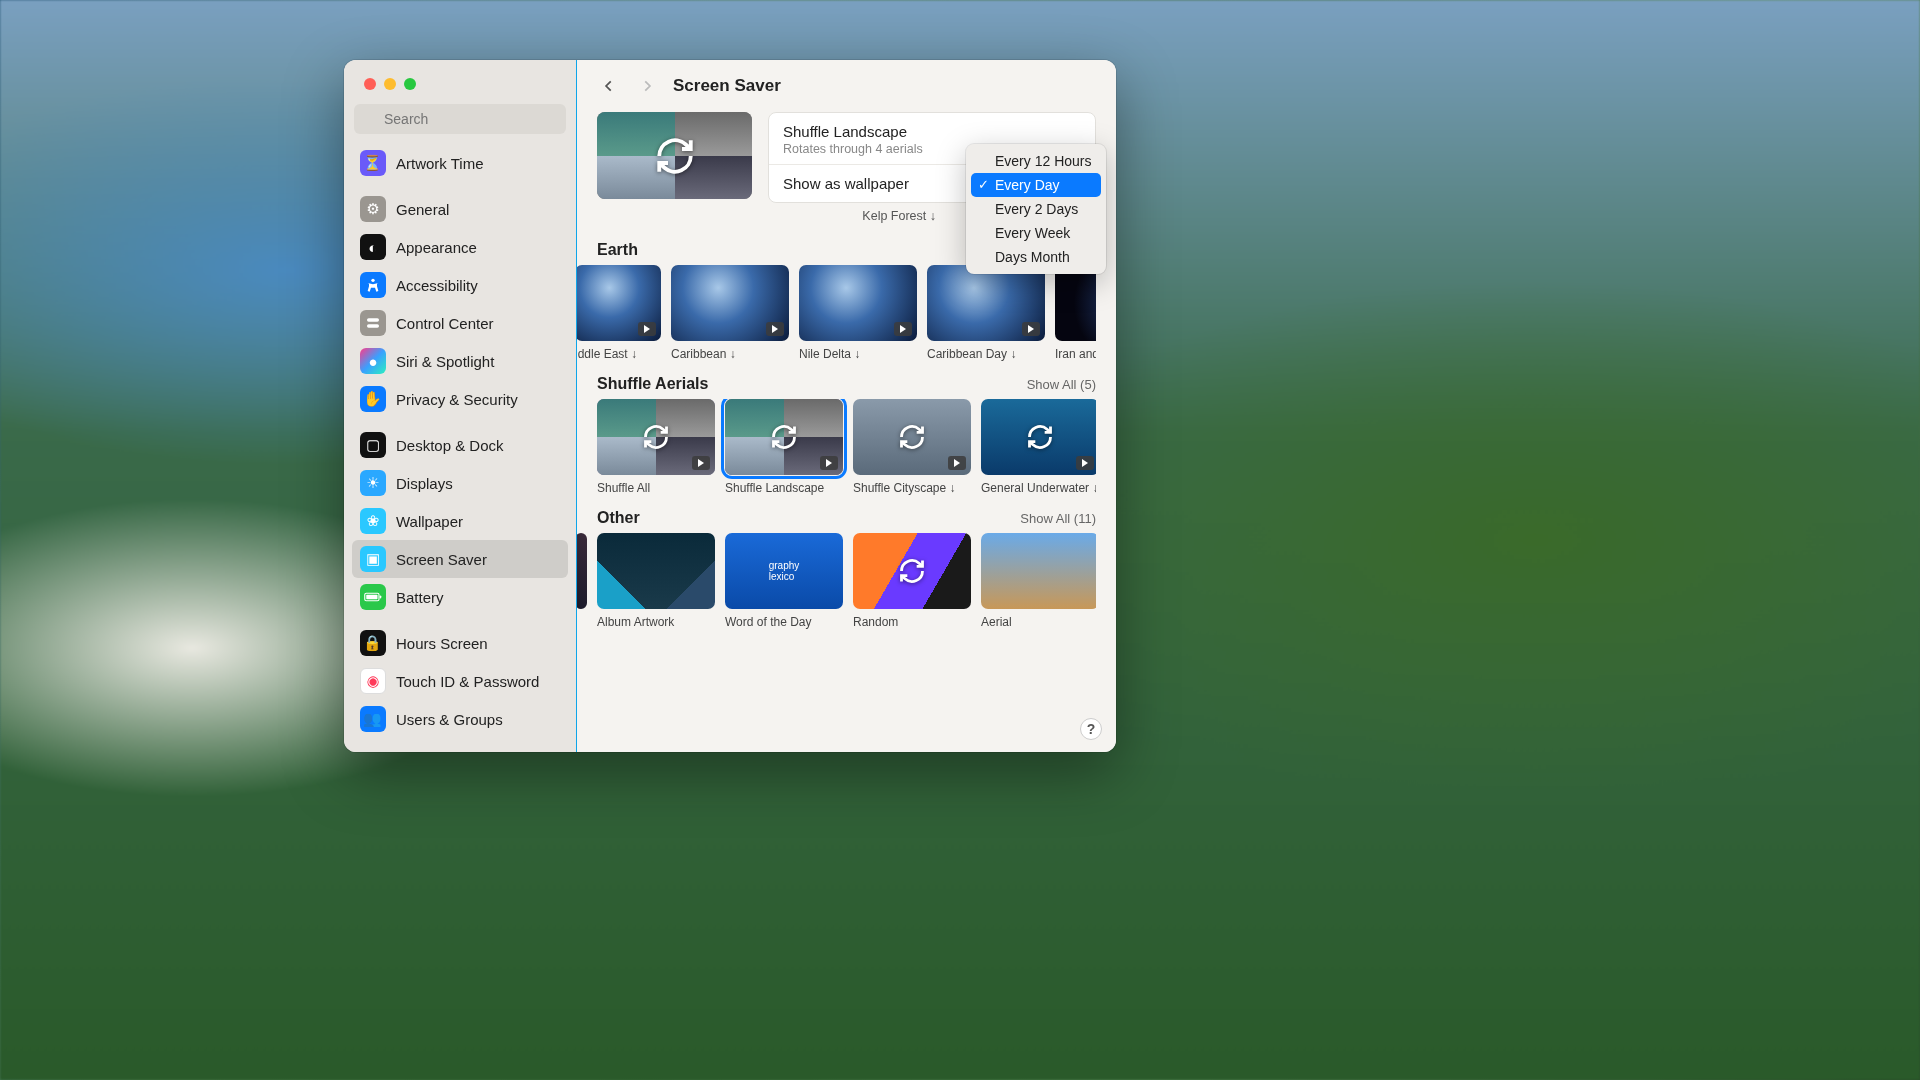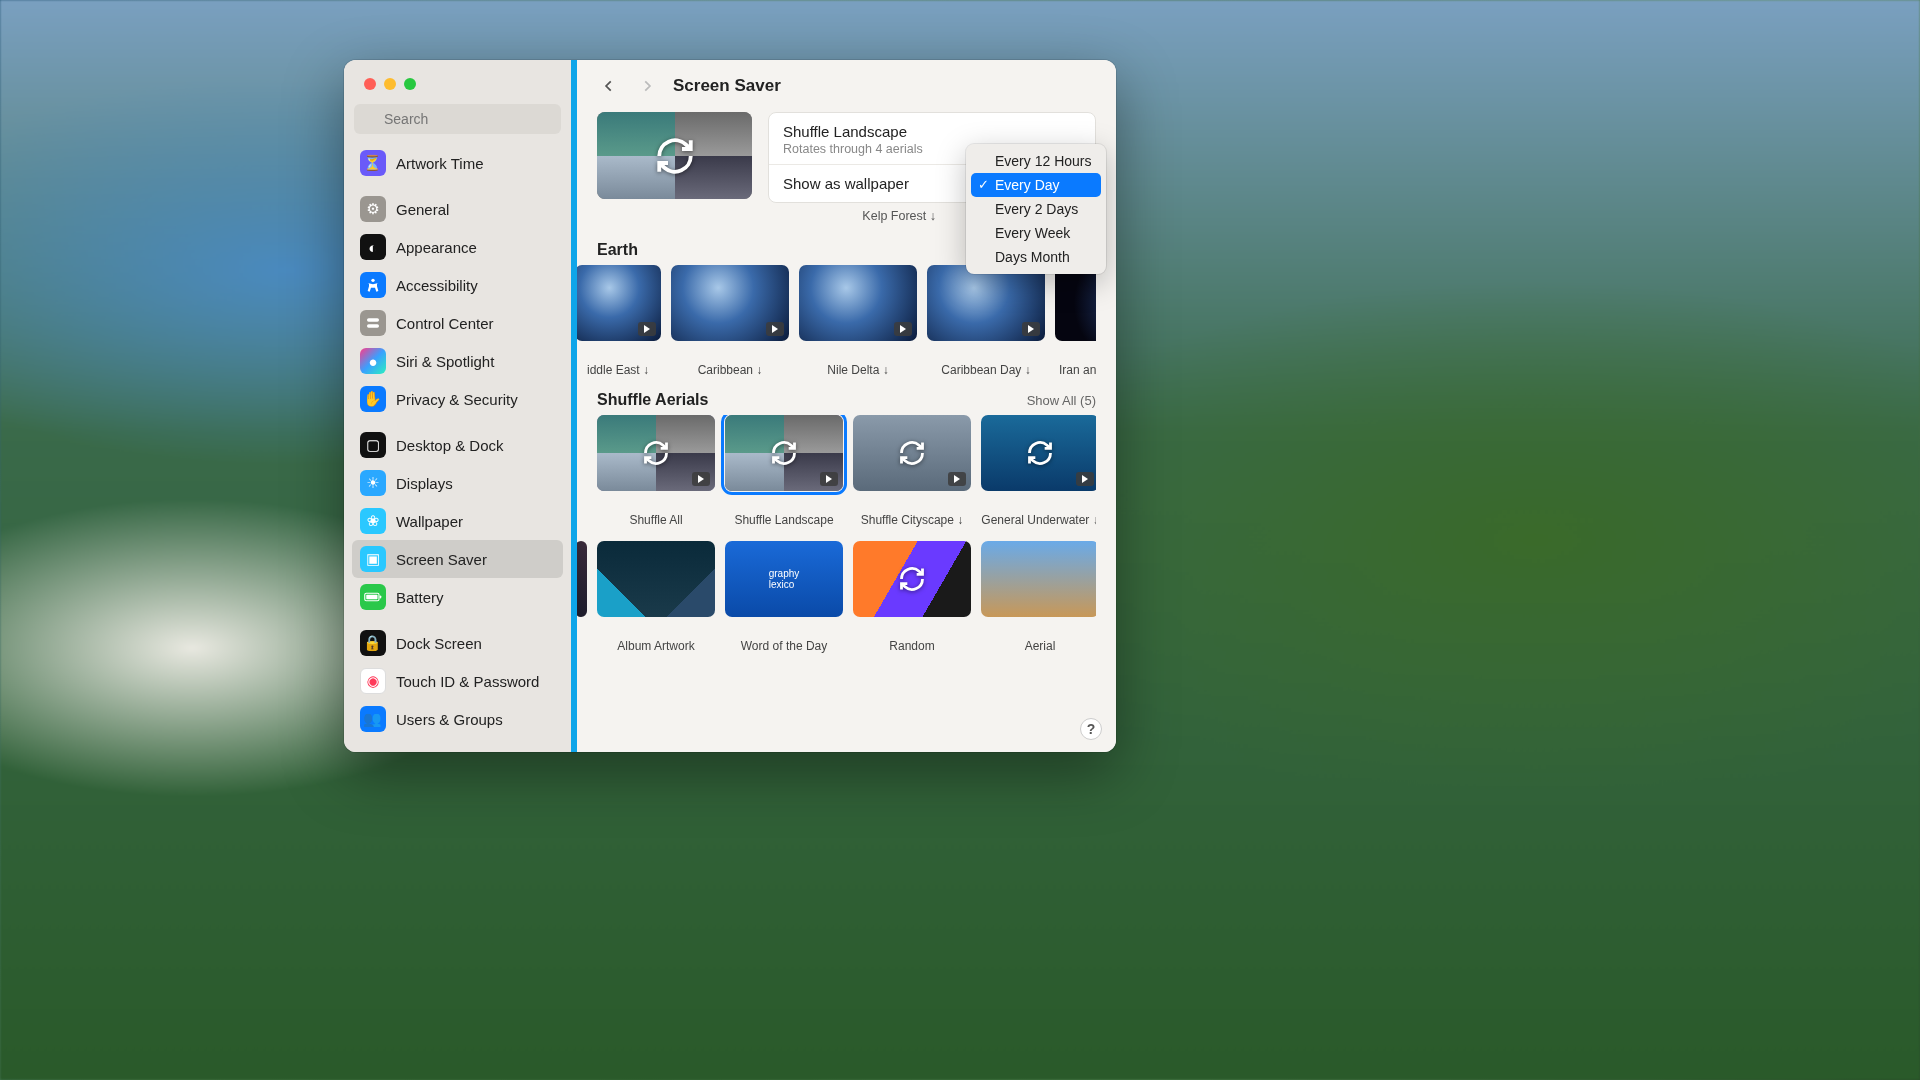--- a/index.html
+++ b/index.html
@@ -24,21 +24,21 @@
     width: 772px; height: 692px;
     background: #f2f0ee;
     border-radius: 12px;
     box-shadow: 0 20px 60px rgba(0,0,0,0.4), 0 0 0 1px rgba(0,0,0,0.1);
     display: flex;
     overflow: hidden;
   }
   .sidebar {
     width: 233px; flex: none;
     background: #e8e5e1;
-    border-right: 6px solid #0ea5e9;
+    border-right: 1px solid #0ea5e9;
     display: flex; flex-direction: column;
     overflow: hidden;
   }
   .traffic { display: flex; gap: 8px; padding: 18px 0 14px 20px; }
   .traffic span { width: 12px; height: 12px; border-radius: 50%; display: block; }
   .t-red { background:#ff5f57; } .t-yel { background:#febc2e; } .t-grn { background:#28c840; }
   .search-wrap { padding: 0 10px 10px 10px; }
   .search {
     width: 100%; height: 30px; border-radius: 6px;
     background: #dcd9d4; border: none; padding: 0 10px 0 30px;
@@ -89,21 +89,21 @@
   .section-title { font-size:16px; font-weight:600; color:#222; }
   .show-all { font-size:13px; color:#666;margin-left:20px; }
   .thumbs { display:flex; gap:10px; overflow:hidden; }
   .thumbs.shift-left { margin-left:-22px; }
   .thumb-item { flex:none; width:118px; }
   .thumb-box {
     width:100%; height:76px; border-radius:7px; position:relative; overflow:hidden;
     background:#668;
   }
   .thumb-item.selected .thumb-box { outline:3px solid #0a7aff; outline-offset:1px; }
-  .thumb-label { font-size:12px; color:#444; text-align:center; margin-top:22px; white-space:nowrap; }
+  .thumb-label { font-size:12px; color:#444; text-align:left; margin-top:6px; white-space:nowrap; }
   .play-badge {
     position:absolute; right:5px; bottom:5px; width:18px; height:14px;
     background:rgba(60,60,60,0.85); border-radius:3px;
     display:flex; align-items:center; justify-content:center;
   }
   .play-badge::after { content:""; border-left:6px solid #fff; border-top:4px solid transparent; border-bottom:4px solid transparent; }
   .shuffle-overlay {
     position:absolute; inset:0; display:flex; align-items:center; justify-content:center;
   }
   .shuffle-svg { filter: drop-shadow(0 1px 2px rgba(0,0,0,0.5)); }
@@ -239,21 +239,21 @@
                 <rect x="21" y="5" width="2" height="4" rx="1"></rect>
               </svg>
           </span>
           <span>Battery</span>
         </div>
       </div>
 
       <div class="nav-group">
         <div class="nav-item">
           <span class="nav-icon" style="background:#111">🔒</span>
-          <span>Dock Screen</span>
+          <span>Hours Screen</span>
         </div>
         <div class="nav-item">
           <span class="nav-icon" style="background:#fff;border:1px solid #ddd;color:#ff3a5a">◉</span>
           <span>Touch ID &amp; Password</span>
         </div>
         <div class="nav-item">
           <span class="nav-icon" style="background:#0a7aff">👥</span>
           <span>Users &amp; Groups</span>
         </div>
       </div>
@@ -416,20 +416,24 @@
                 </div>
               <div class="play-badge"></div>
             </div>
             <div class="thumb-label">General Underwater ↓</div>
           </div>
 
         </div>
       </div>
 
       <div class="section">
+        <div class="section-head">
+          <span class="section-title">Other</span>
+          <span class="show-all">Show All (11)</span>
+        </div>
         <div class="thumbs shift-left">
           <div class="thumb-item" style="width:12px">
             <div class="thumb-box dark-mix"></div>
           </div>
           <div class="thumb-item">
             <div class="thumb-box pop-bg"></div>
             <div class="thumb-label">Album Artwork</div>
           </div>
           <div class="thumb-item">
             <div class="thumb-box blue-bg" style="display:flex;align-items:center;justify-content:center;color:#fff;font-size:10px;font-weight:300;">graphy<br>lexico</div>

